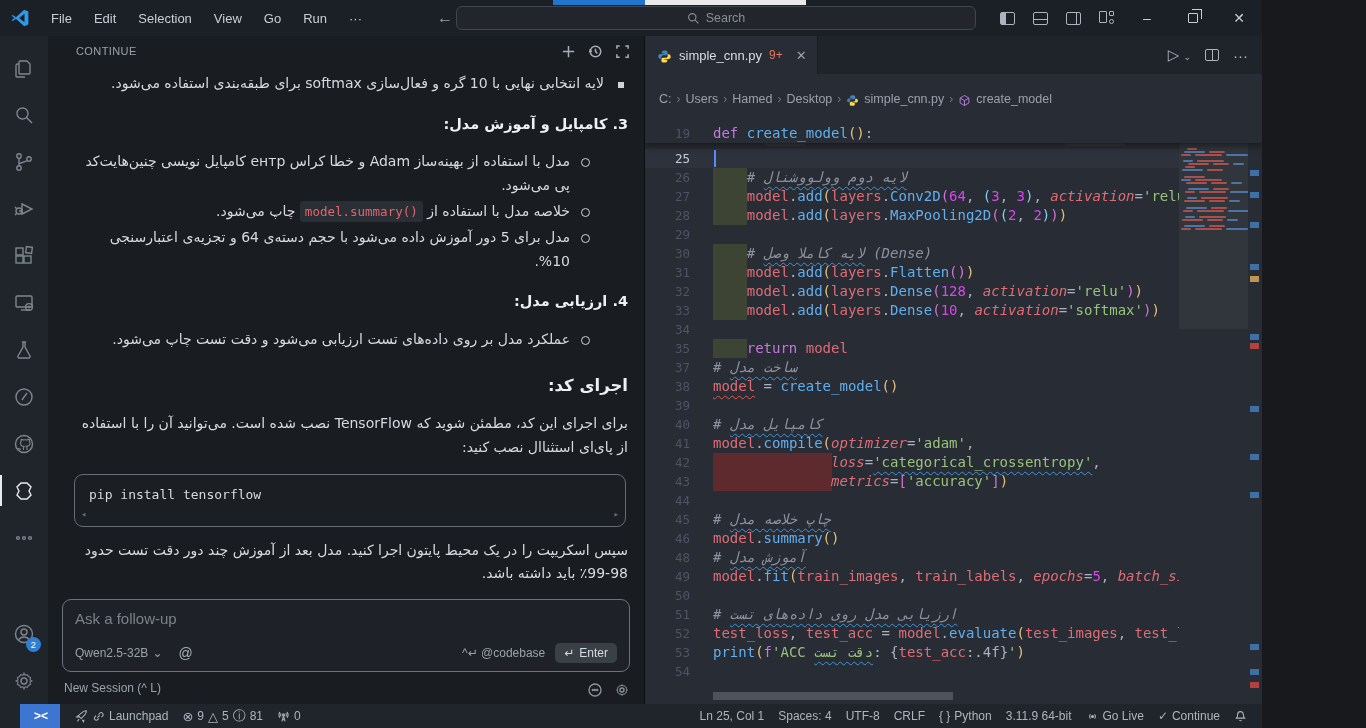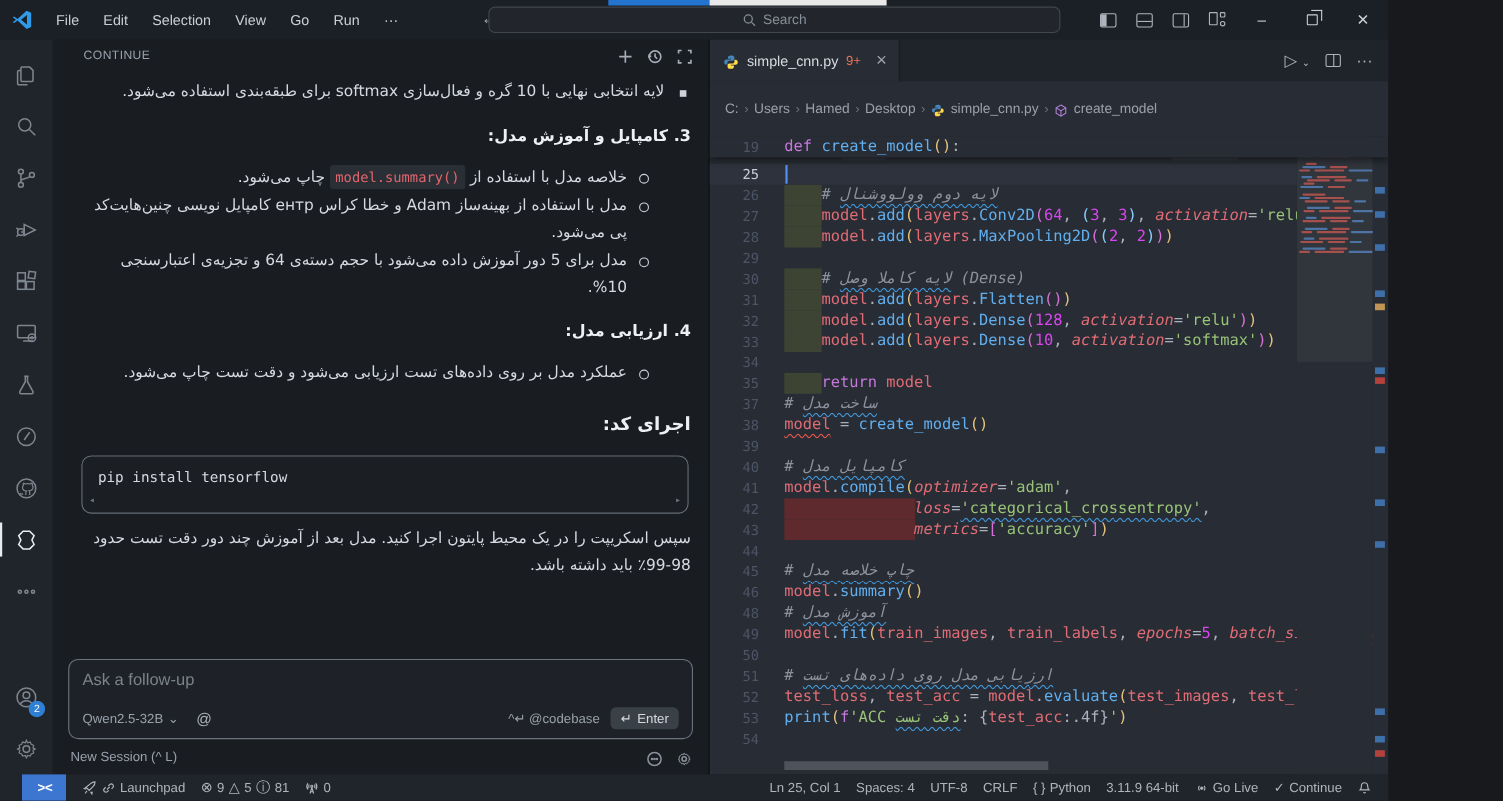--- a/index.html
+++ b/index.html
@@ -11,21 +11,21 @@
   .strip{position:absolute;top:0;height:5px;z-index:50;}
   .strip.blue{left:553px;width:92px;background:#2374cf;}
   .strip.white{left:645px;width:161px;background:#e9e9e9;}
 
   
   .titlebar{height:36px;display:flex;align-items:center;background:#1b2026;flex:0 0 auto;position:relative;}
   .vscode-logo{width:20px;height:20px;margin:0 12px 0 10px;flex:0 0 auto;}
   .menus{display:flex;gap:4px;font-size:13px;color:#c9ced6;}
   .menus span{padding:4px 9px;border-radius:5px;cursor:default;}
   .nav-arrows{display:flex;gap:14px;margin-left:66px;color:#9aa1ab;font-size:16px;}
-  .searchbox{position:absolute;left:444px;top:6px;width:520px;height:24px;background:#22262c;border:1px solid #41464d;border-radius:6px;display:flex;align-items:center;justify-content:center;gap:6px;color:#878e98;font-size:12.5px;}
+  .searchbox{position:absolute;left:456px;top:6px;width:520px;height:24px;background:#22262c;border:1px solid #41464d;border-radius:6px;display:flex;align-items:center;justify-content:center;gap:6px;color:#878e98;font-size:12.5px;}
   .win-icons{position:absolute;right:0;top:0;height:36px;display:flex;align-items:center;}
   .layout-ic{width:15px;height:13px;border:1px solid #aeb4bd;border-radius:2px;margin:0 9px;position:relative;}
   .layout-ic.l::before{content:"";position:absolute;left:0;top:0;bottom:0;width:5px;background:#aeb4bd;}
   .layout-ic.b::before{content:"";position:absolute;left:0;right:0;bottom:0;height:4px;border-top:1px solid #aeb4bd;}
   .layout-ic.r::before{content:"";position:absolute;right:3px;top:0;bottom:0;width:1px;background:#aeb4bd;}
   .layout-ic.g{border:none;width:16px;height:14px;}
   .layout-ic.g i{position:absolute;border:1px solid #aeb4bd;border-radius:1px;}
   .wbtn{width:46px;height:36px;display:flex;align-items:center;justify-content:center;color:#c9ced6;font-size:14px;}
   .restore{width:10px;height:10px;border:1px solid #c9ced6;position:relative;border-radius:1px;}
   .restore::before{content:"";position:absolute;left:2px;bottom:2px;width:9px;height:9px;border:1px solid #c9ced6;border-left:none;border-bottom:none;transform:translate(1px,-1px);}
@@ -279,29 +279,30 @@
             </svg>
         </span>
       </div>
 
       <div class="chat">
         <ul class="sq">
           <li>لایه انتخابی نهایی با 10 گره و فعال‌سازی softmax برای طبقه‌بندی استفاده می‌شود.</li>
         </ul>
         <h4>3. کامپایل و آموزش مدل:</h4>
         <ul class="ci">
+          <li>مدل با استفاده از بهینه‌ساز Adam و خطا کراس ентр کامپایل نویسی چنین‌هایت‌کد پی می‌شود.</li>
           <li><span>خلاصه مدل با استفاده از </span><span class="codechip">model.summary()</span><span> چاپ می‌شود.</span></li>
-          <li>مدل با استفاده از بهینه‌ساز Adam و خطا کراس ентр کامپایل نویسی چنین‌هایت‌کد پی می‌شود.</li>
           <li>مدل برای 5 دور آموزش داده می‌شود با حجم دسته‌ی 64 و تجزیه‌ی اعتبارسنجی 10%.</li>
         </ul>
         <h4>4. ارزیابی مدل:</h4>
         <ul class="ci">
           <li>عملکرد مدل بر روی داده‌های تست ارزیابی می‌شود و دقت تست چاپ می‌شود.</li>
         </ul>
         <h3>اجرای کد:</h3>
+        <p>برای اجرای این کد، مطمئن شوید که TensorFlow نصب شده است. می‌توانید آن را با استفاده از پای‌ای استثناال نصب کنید:</p>
         <div class="codeblock">
           <span>pip install tensorflow</span>
           <span class="sarr l">◂</span>
           <span class="sarr r">▸</span>
         </div>
         <p>سپس اسکریپت را در یک محیط پایتون اجرا کنید. مدل بعد از آموزش چند دور دقت تست حدود 98-99٪ باید داشته باشد.</p>
         <div class="msg-actions">
           
           
           

